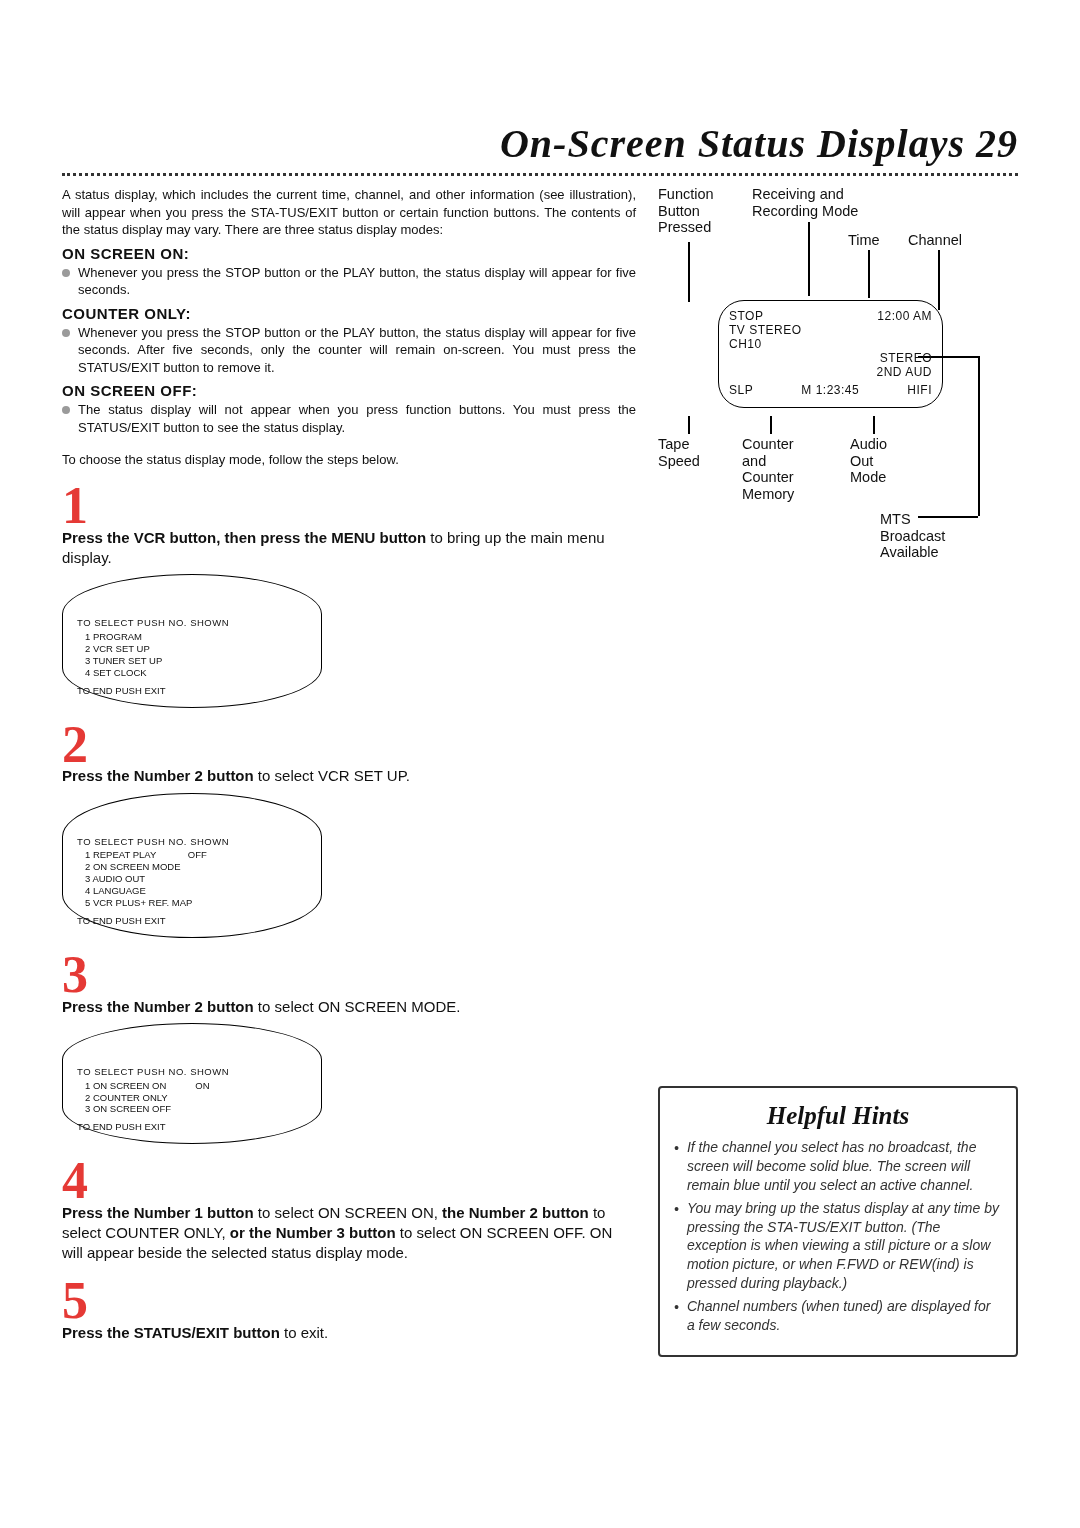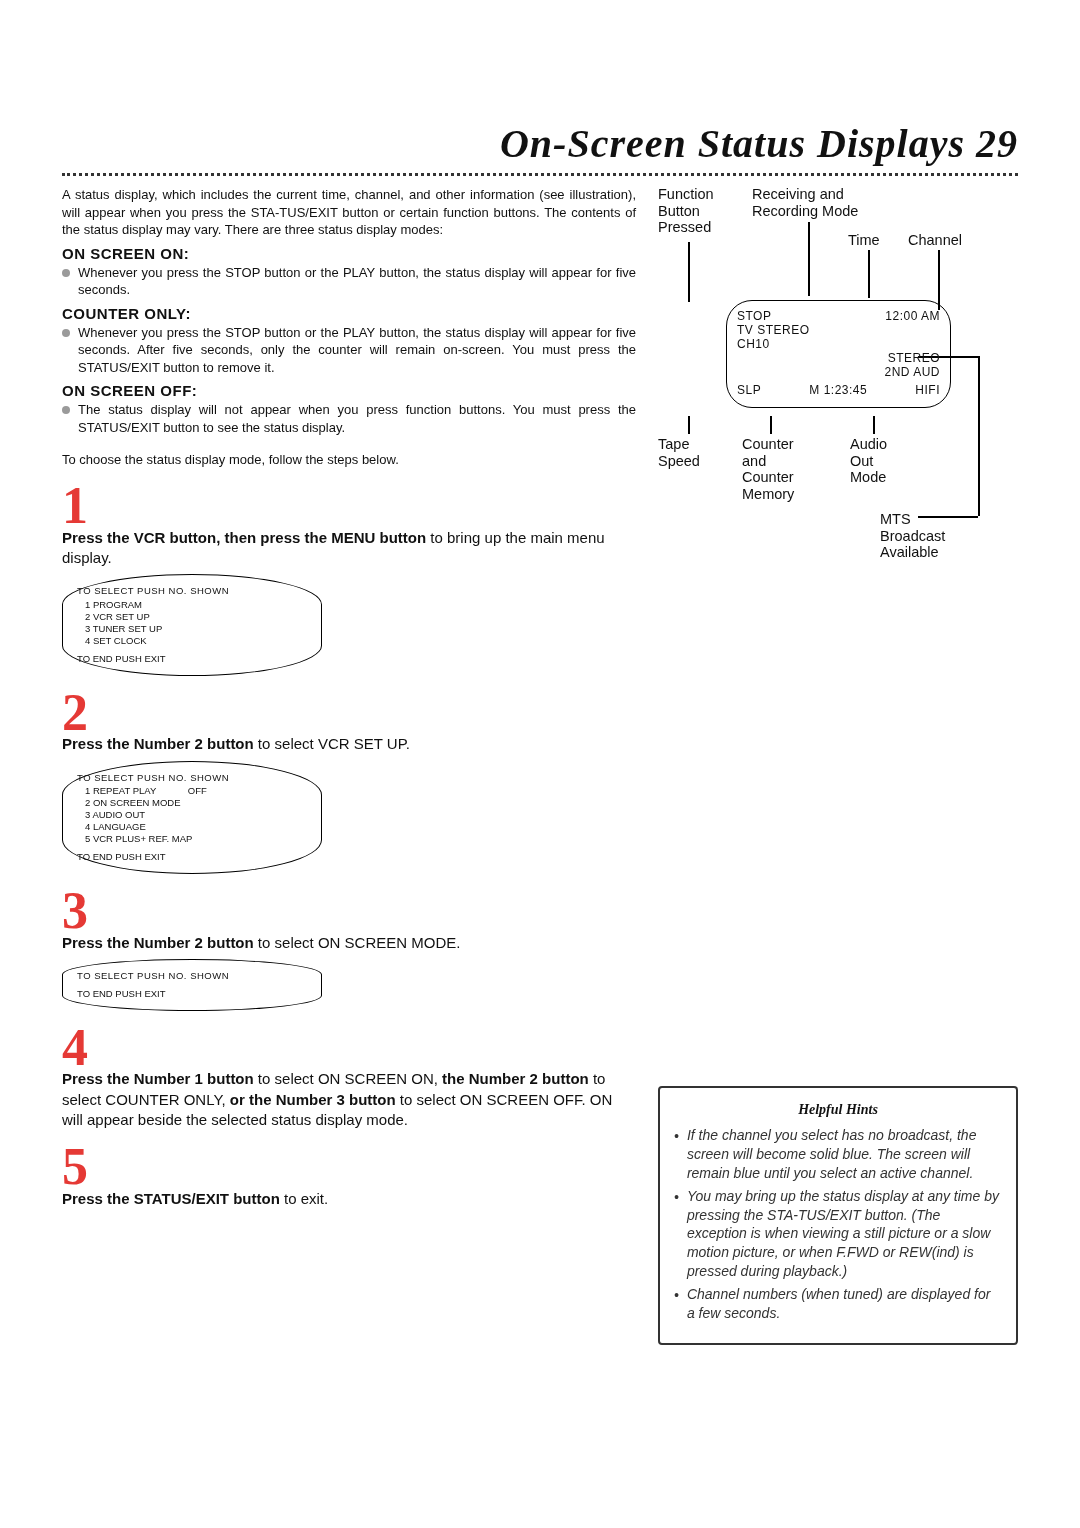--- a/index.html
+++ b/index.html
@@ -39,43 +39,43 @@
       margin: 14px 0 -2px 0;
     }
     .step-line { font-size: 15px; line-height: 1.35; }
 
     .menu-box {
       width: 230px; margin: 6px 0 2px 0; font-size: 9.5px; font-family: Arial, sans-serif;
       border: 1.5px solid #000; border-radius: 50% / 30%;
       padding: 10px 14px 10px 14px; line-height: 1.25;
       position: relative;
     }
-    .menu-title { letter-spacing: 0.5px; margin-bottom: 2px; }
+    .menu-title { letter-spacing: 0.5px; margin-bottom: 2px; margin-top: 32px; }
     .menu-list { list-style: none; padding: 0 0 0 8px; margin: 2px 0; }
     .menu-list li { white-space: pre; }
     .menu-foot { margin-top: 6px; }
 
     
     .status-wrap { position: relative; height: 400px; }
     .status-label { position: absolute; font-size: 14.5px; line-height: 1.15; }
     .status-screen {
-      position: absolute; left: 68px; top: 114px;
+      position: absolute; left: 60px; top: 114px;
       width: 225px; height: 108px; border: 1.5px solid #000; border-radius: 26px;
       font-size: 12px; padding: 8px 10px; box-sizing: border-box;
       font-family: Arial, sans-serif; letter-spacing: 0.5px;
     }
     .line { position: absolute; background: #000; }
 
     .hints-box {
       border: 2px solid #333; border-radius: 4px; padding: 14px 14px 16px 14px;
       margin-top: 500px;
     }
     .hints-title {
       font-family: "Times New Roman", serif; font-style: italic; font-weight: bold;
-      font-size: 14px; text-align: center; margin: 0 0 8px 0;
+      font-size: 25px; text-align: center; margin: 0 0 8px 0;
     }
     .hints-list { list-style: none; padding: 0; margin: 0; }
     .hints-list li { display: flex; gap: 8px; font-style: italic; font-size: 14px; line-height: 1.35; color: #333; margin-bottom: 4px; }
     .hints-list li::before { content: "•"; flex: none; margin-top: 1px; }
   </style>
 </head>
 <body>
 
 <div class="page">
   <h1 class="title">On-Screen Status Displays 29</h1>
@@ -137,20 +137,25 @@
         </ul>
         <div class="menu-foot">TO END PUSH EXIT</div>
       </div>
 
       <div class="step-num">3</div>
       <div class="step-line">
         <b>Press the Number 2 button</b><span> to select ON SCREEN MODE.</span>
       </div>
       <div class="menu-box">
         <div class="menu-title">TO SELECT PUSH NO. SHOWN</div>
+        <ul class="menu-list">
+          <li>1 ON SCREEN ON           ON</li>
+          <li>2 COUNTER ONLY</li>
+          <li>3 ON SCREEN OFF</li>
+        </ul>
         <div class="menu-foot">TO END PUSH EXIT</div>
       </div>
 
       <div class="step-num">4</div>
       <div class="step-line">
         <b>Press the Number 1 button</b><span> to select ON SCREEN ON,</span><b> the Number 2 button</b><span> to select COUNTER ONLY,</span><b> or the Number 3 button</b><span> to select ON SCREEN OFF. ON will appear beside the selected status display mode.</span>
       </div>
 
       <div class="step-num">5</div>
       <div class="step-line">

